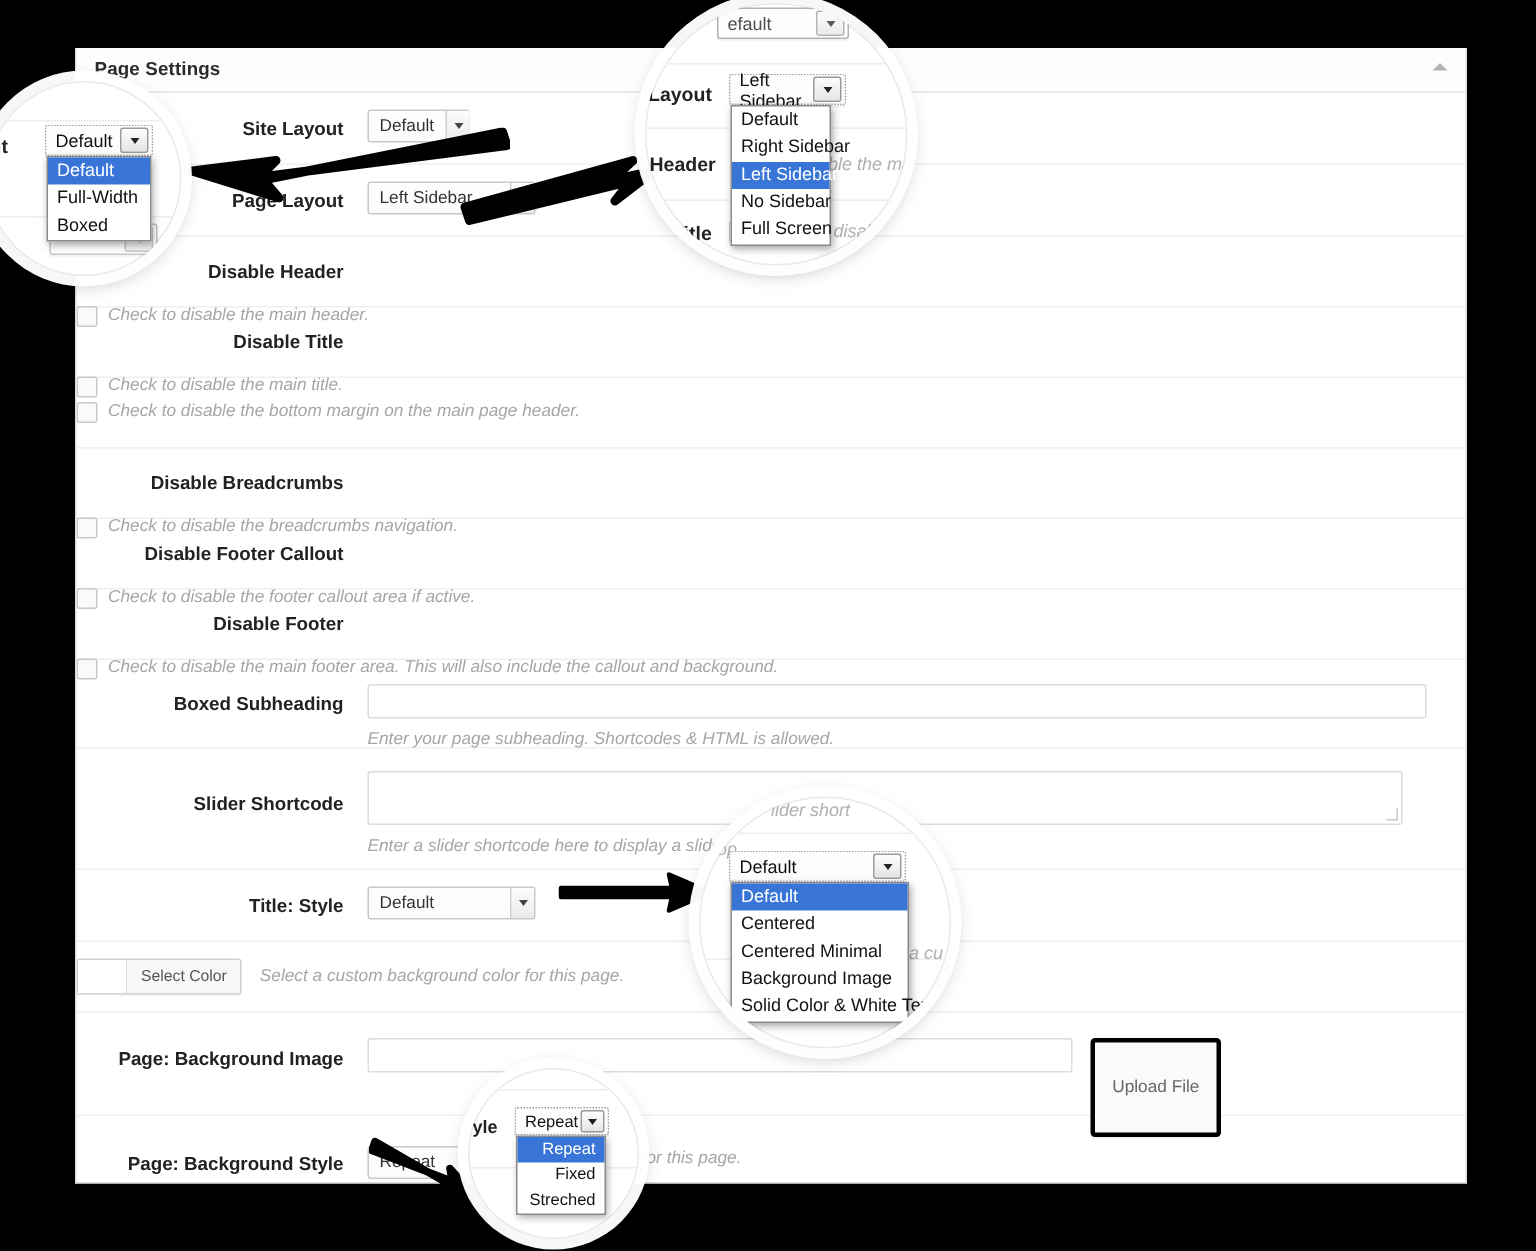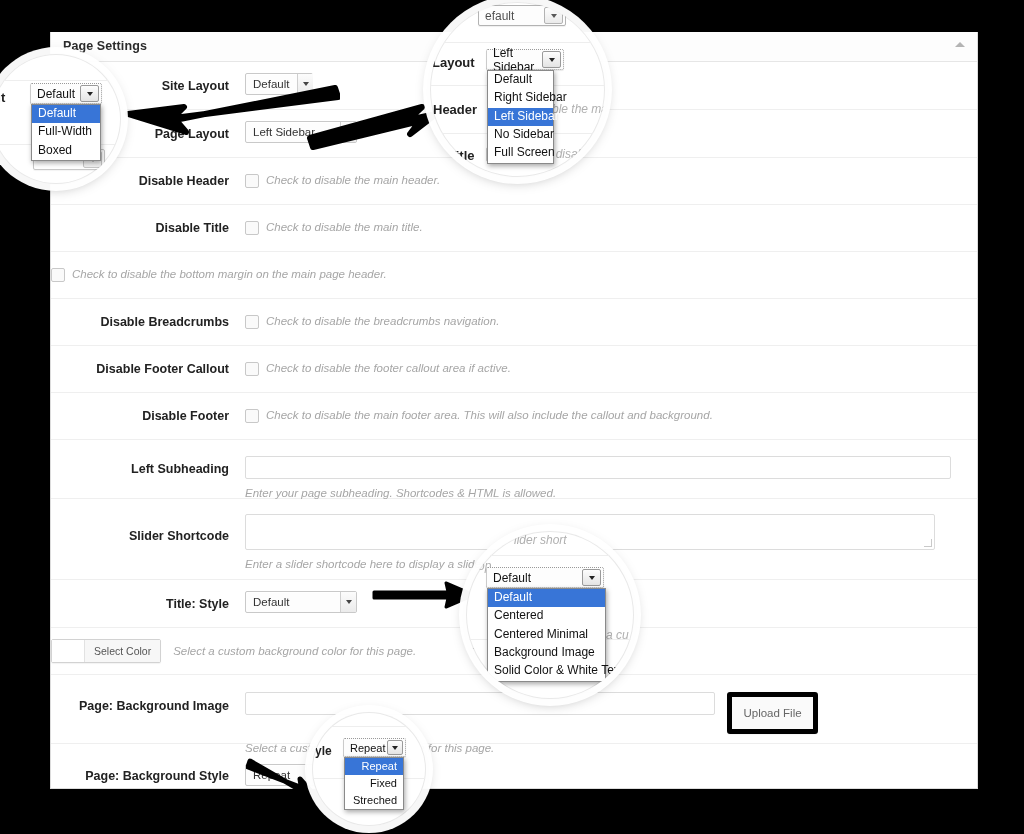--- a/index.html
+++ b/index.html
@@ -40,21 +40,21 @@
     width:178px;flex:none;text-align:right;padding-right:16px;
     font-size:12.5px;font-weight:bold;color:#222;
     padding-top:0;line-height:1;
   }
   .fld{flex:1;position:relative;}
 
   .r-h47{height:47px;}       
   .r-h47 .lbl{padding-top:18px;}
   .r-h47 .fld{padding-top:11px;}
 
-  .r-chk{height:46px;}
+  .r-chk{height:46px;flex-direction:column;}
   .r-chk .lbl{padding-top:17px;}
   .r-chk .fld{padding-top:15px;display:flex;align-items:flex-start;gap:7px;}
 
   .r-txt{height:58px;}
   .r-txt .lbl{padding-top:23px;}
   .r-txt .fld{padding-top:16px;}
 
   .r-area{height:80px;}
   .r-area .lbl{padding-top:31px;}
   .r-area .fld{padding-top:15px;}
@@ -123,22 +123,22 @@
     border:1px solid #d2d2d2;border-radius:2px;background:#fff;
     box-shadow:0 1px 1px rgba(0,0,0,.05);
   }
   .colorbtn .swatch{width:32px;background:#fff;border-right:1px solid #e2e2e2;}
   .colorbtn .ctxt{
     padding:0 9px;display:flex;align-items:center;
     font-size:10.5px;color:#555;background:#f7f7f7;white-space:nowrap;
   }
   .upbtn{
     display:inline-flex;align-items:center;justify-content:center;
-    height:24px;padding:4px 11px;margin-left:8px;vertical-align:top;
-    border:5px solid #000000;border-radius:3px;background:#fafafa;
+    height:24px;padding:18px 11px;margin-left:8px;vertical-align:top;
+    border:3px solid #000000;border-radius:3px;background:#fafafa;
     font-size:11.5px;color:#666;box-shadow:0 1px 1px rgba(0,0,0,.04);
   }
 
   
   .arrow{position:absolute;z-index:40;pointer-events:none;}
 
   
   .mag{
     position:absolute;border-radius:50%;overflow:hidden;z-index:60;
     background:#fff;
@@ -264,21 +264,21 @@
 
   <div class="row r-chk">
     <div class="lbl">Disable Footer</div>
     <div class="fld">
       <span class="cbx"></span>
       <span class="desc">Check to disable the main footer area. This will also include the callout and background.</span>
     </div>
   </div>
 
   <div class="row r-txt">
-    <div class="lbl">Left Subheading</div>
+    <div class="lbl">Boxed Subheading</div>
     <div class="fld">
       <input class="inp" type="text" value="" style="">
       <span class="desc-b">Enter your page subheading. Shortcodes &amp; HTML is allowed.</span>
     </div>
   </div>
 
   <div class="row r-area">
     <div class="lbl">Slider Shortcode</div>
     <div class="fld">
       <div class="tarea"></div>

